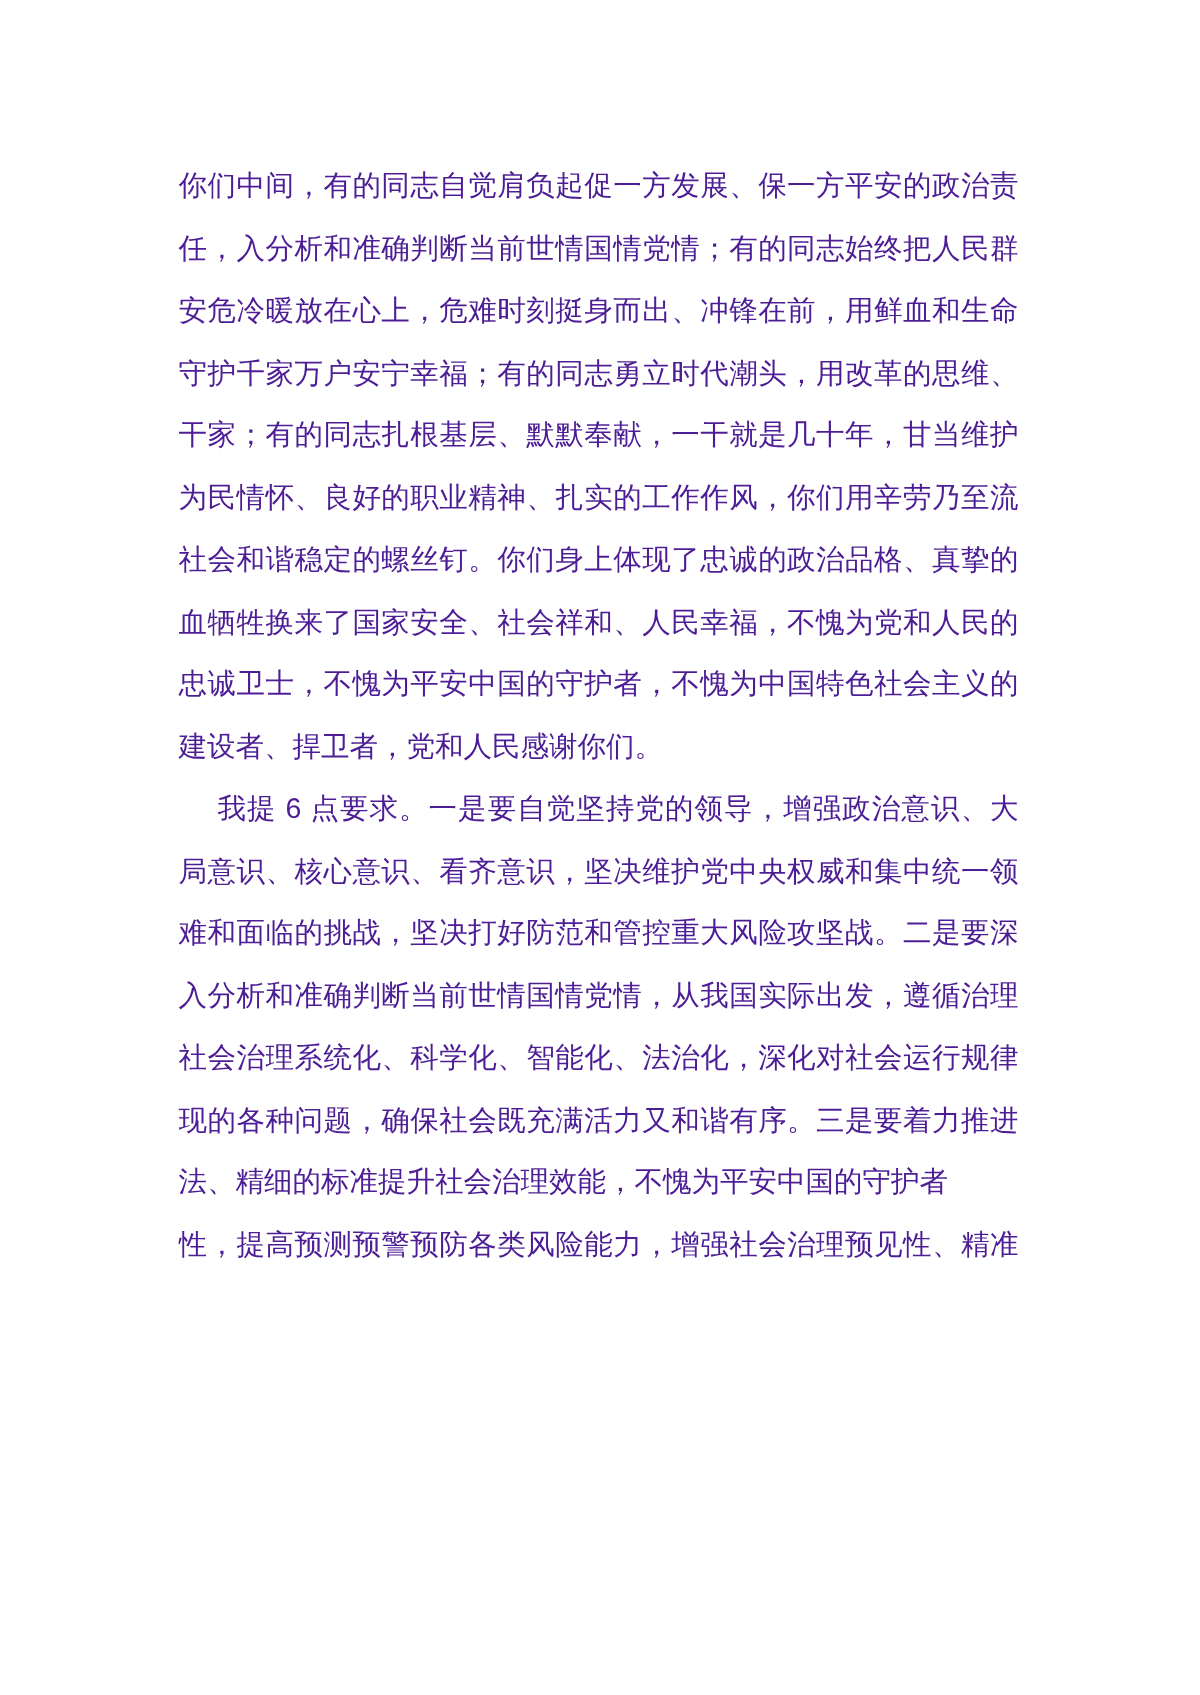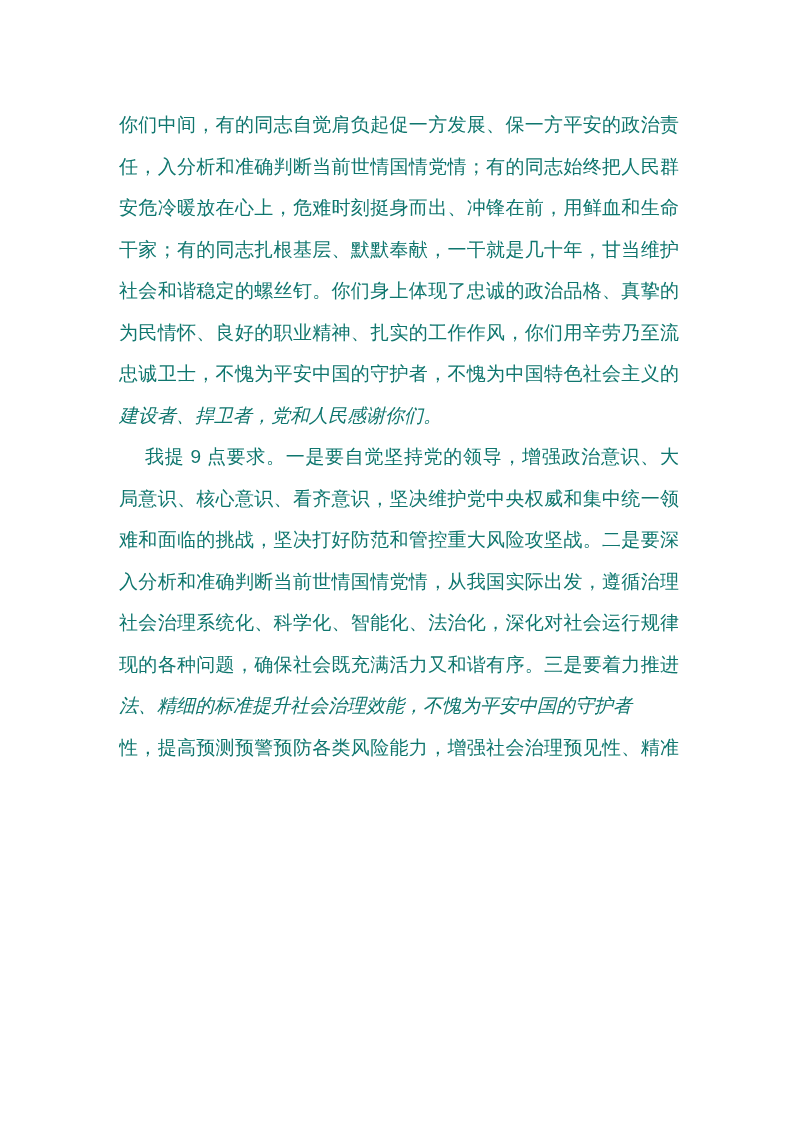--- a/index.html
+++ b/index.html
@@ -34,43 +34,44 @@
     line-height: 41.5px;
     text-align: justify;
     -moz-text-align-last: justify;
     text-align-last: justify;
     overflow: hidden;
   }
   .text-line.natural {
     text-align: left;
     -moz-text-align-last: left;
     text-align-last: left;
-    font-style: italic;
   }
   .text-line.indent {
     text-indent: 26px;
   }
 </style>
 </head>
 <body>
 
 <div class="page" style="background: rgb(255, 255, 255);">
-  <div class="text-block" style="color: #0f766e;">
+  <div class="text-block" style="color: #4c1d95;">
       <div class="paragraph">
         <div class="text-line">你们中间，有的同志自觉肩负起促一方发展、保一方平安的政治责</div>
         <div class="text-line">任，入分析和准确判断当前世情国情党情；有的同志始终把人民群众</div>
         <div class="text-line">安危冷暖放在心上，危难时刻挺身而出、冲锋在前，用鲜血和生命</div>
+        <div class="text-line">守护千家万户安宁幸福；有的同志勇立时代潮头，用改革的思维、</div>
         <div class="text-line">干家；有的同志扎根基层、默默奉献，一干就是几十年，甘当维护</div>
+        <div class="text-line">为民情怀、良好的职业精神、扎实的工作作风，你们用辛劳乃至流</div>
         <div class="text-line">社会和谐稳定的螺丝钉。你们身上体现了忠诚的政治品格、真挚的</div>
-        <div class="text-line">为民情怀、良好的职业精神、扎实的工作作风，你们用辛劳乃至流</div>
+        <div class="text-line">血牺牲换来了国家安全、社会祥和、人民幸福，不愧为党和人民的</div>
         <div class="text-line">忠诚卫士，不愧为平安中国的守护者，不愧为中国特色社会主义的</div>
         <div class="text-line natural">建设者、捍卫者，党和人民感谢你们。</div>
       </div>
       <div class="paragraph">
-        <div class="text-line indent">我提 9 点要求。一是要自觉坚持党的领导，增强政治意识、大</div>
+        <div class="text-line indent">我提 6 点要求。一是要自觉坚持党的领导，增强政治意识、大</div>
         <div class="text-line">局意识、核心意识、看齐意识，坚决维护党中央权威和集中统一领</div>
         <div class="text-line">难和面临的挑战，坚决打好防范和管控重大风险攻坚战。二是要深</div>
         <div class="text-line">入分析和准确判断当前世情国情党情，从我国实际出发，遵循治理</div>
         <div class="text-line">社会治理系统化、科学化、智能化、法治化，深化对社会运行规律</div>
         <div class="text-line">现的各种问题，确保社会既充满活力又和谐有序。三是要着力推进</div>
         <div class="text-line natural">法、精细的标准提升社会治理效能，不愧为平安中国的守护者</div>
         <div class="text-line">性，提高预测预警预防各类风险能力，增强社会治理预见性、精准</div>
       </div>
     </div>
 </div>

